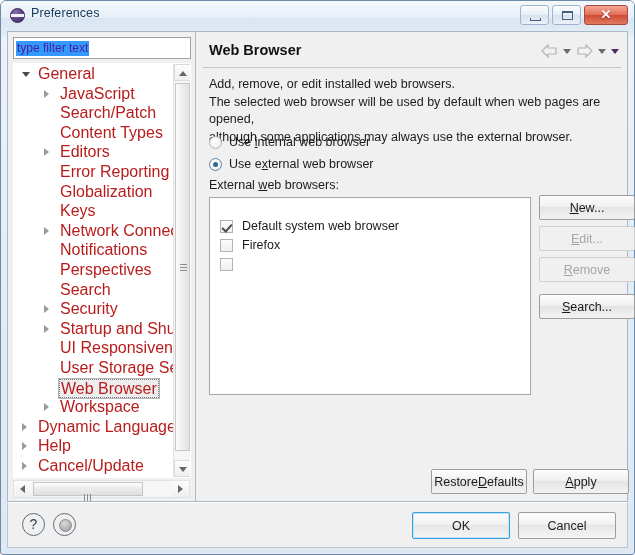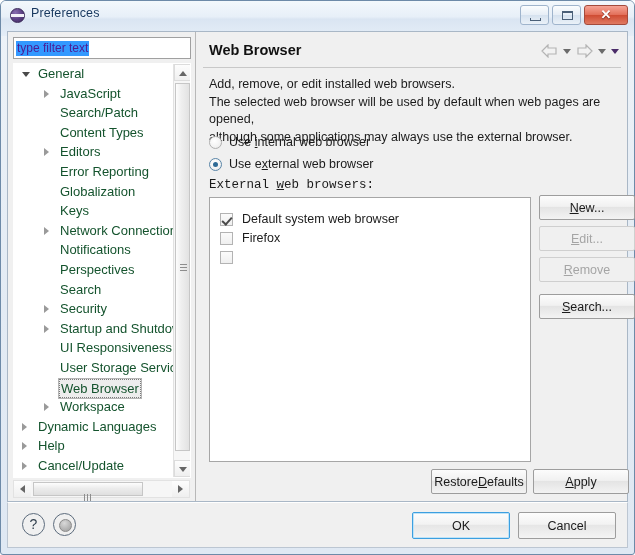--- a/index.html
+++ b/index.html
@@ -95,21 +95,21 @@
     position: absolute; left: 5px; top: 31px; width: 178px; bottom: 23px;
     background: #ffffff; border: 1px solid #ffffff;
     overflow: hidden;
   }
   .tree {
     position: absolute; left: 0; top: 0; width: 160px; top: 0; bottom: 0;
     overflow: hidden;
   }
   .tnode {
     position: relative; height: 19.6px; line-height: 19.6px;
-    font-size: 13px; color: #14532d; white-space: nowrap;
+    font-size: 16px; color: #b91c1c; white-space: nowrap;
   }
   .tnode .lbl { position: relative; display: inline-block; padding: 0 2px; }
   .tnode.sel .lbl {
     background: #ededed; border: 1px solid #b5b5b5; padding: 0 2px;
     outline: 1px dotted #7a7a7a; outline-offset: -2px;
   }
   .arrow {
     position: absolute; width: 0; height: 0; top: 6px;
   }
   .arrow.collapsed {
@@ -407,23 +407,23 @@
 
       <div class="radio-row" style="top:101px;">
         <span class="radio" id="r0"></span>
         <span class="radio-label" id="r0lbl">Use <span class="u">i</span>nternal web browser</span>
       </div>
       <div class="radio-row" style="top:123px;">
         <span class="radio on" id="r1"></span>
         <span class="radio-label" id="r1lbl">Use e<span class="u">x</span>ternal web browser</span>
       </div>
 
-      <div class="grp-label" style="top:146px;font-family:Liberation Mono, monospace;" id="listlbl">External <span class="u">w</span>eb browsers:</div>
-
-      <div class="listbox" style="top: 165px; height: 265px; padding-top: 12px;" id="browserlist">
+      <div class="grp-label" style="top:146px;" id="listlbl">External <span class="u">w</span>eb browsers:</div>
+
+      <div class="listbox" style="top: 165px; height: 198px; padding-top: 19px;" id="browserlist">
           <div class="chkrow">
             <span class="chk on"></span>
             <span class="txt">Default system web browser</span>
           </div>
           <div class="chkrow">
             <span class="chk"></span>
             <span class="txt">Firefox</span>
           </div>
           <div class="chkrow">
             <span class="chk"></span>

